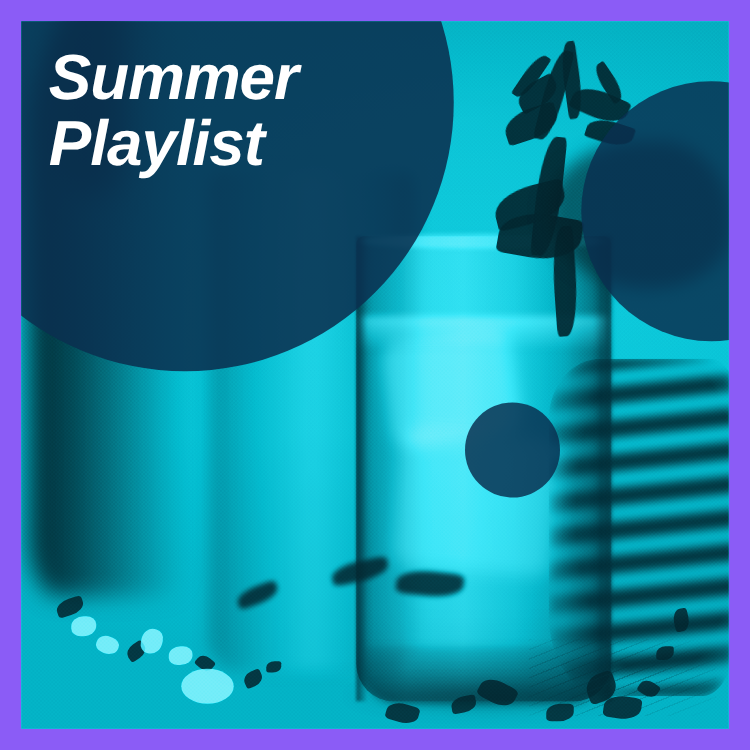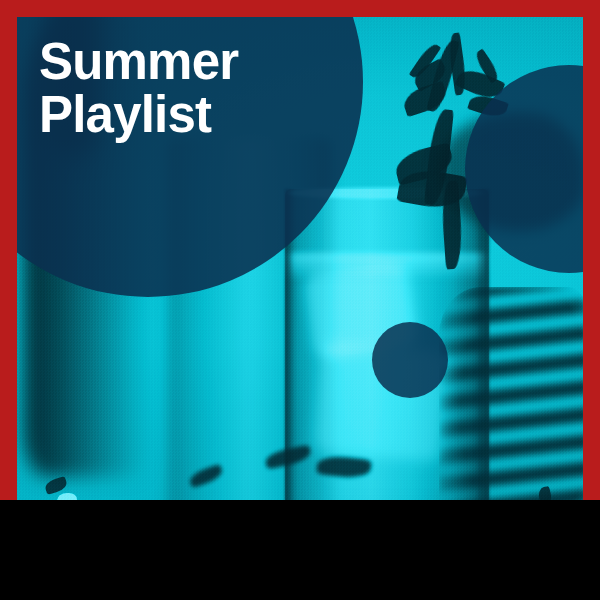--- a/index.html
+++ b/index.html
@@ -12,23 +12,24 @@
     overflow: hidden;
   }
   body {
     font-family: "Liberation Sans", sans-serif;
   }
 
   
   #cover {
     position: relative;
     width: 600px;
-    height: 500px;
-    background: #b91c1c;
+    height: 600px;
+    background: #8b5cf6;
     overflow: hidden;
+    font-style: italic;
   }
 
   
   #artwork {
     position: absolute;
     left: 17px;
     top: 17px;
     width: 566px;
     height: 566px;
     overflow: hidden;

